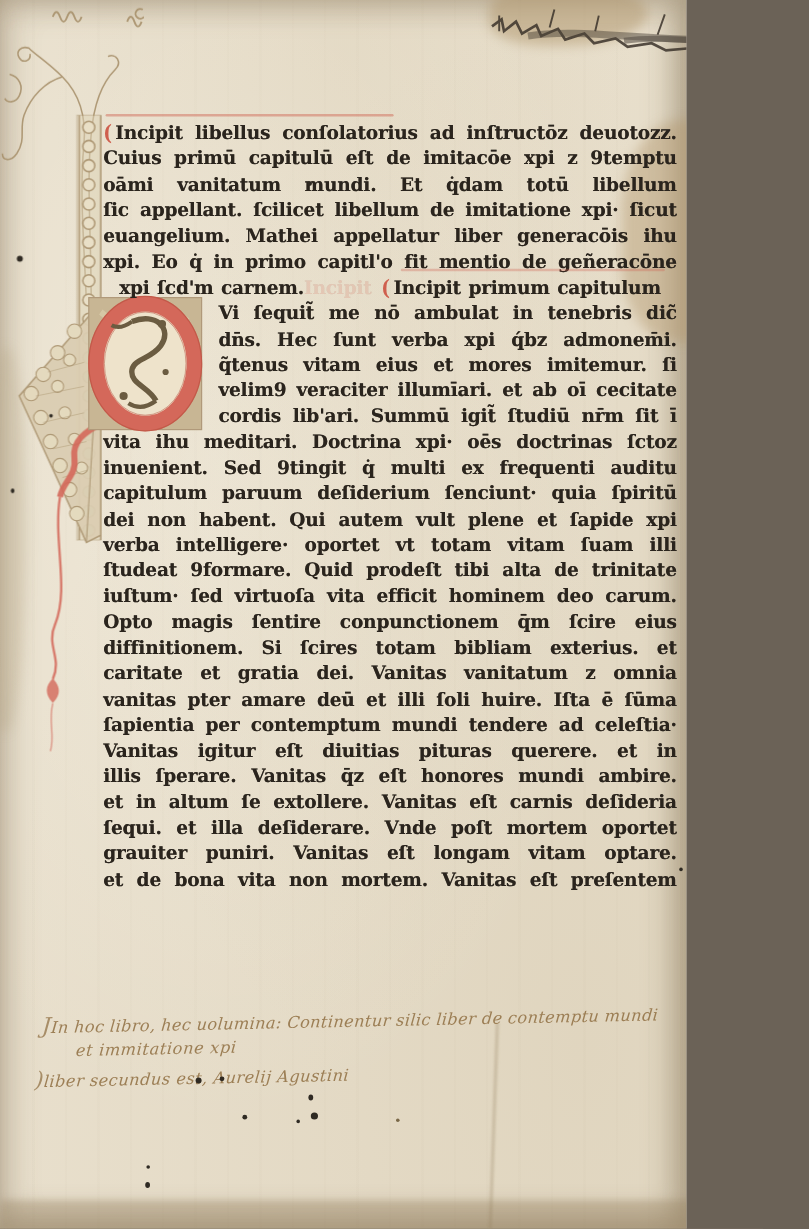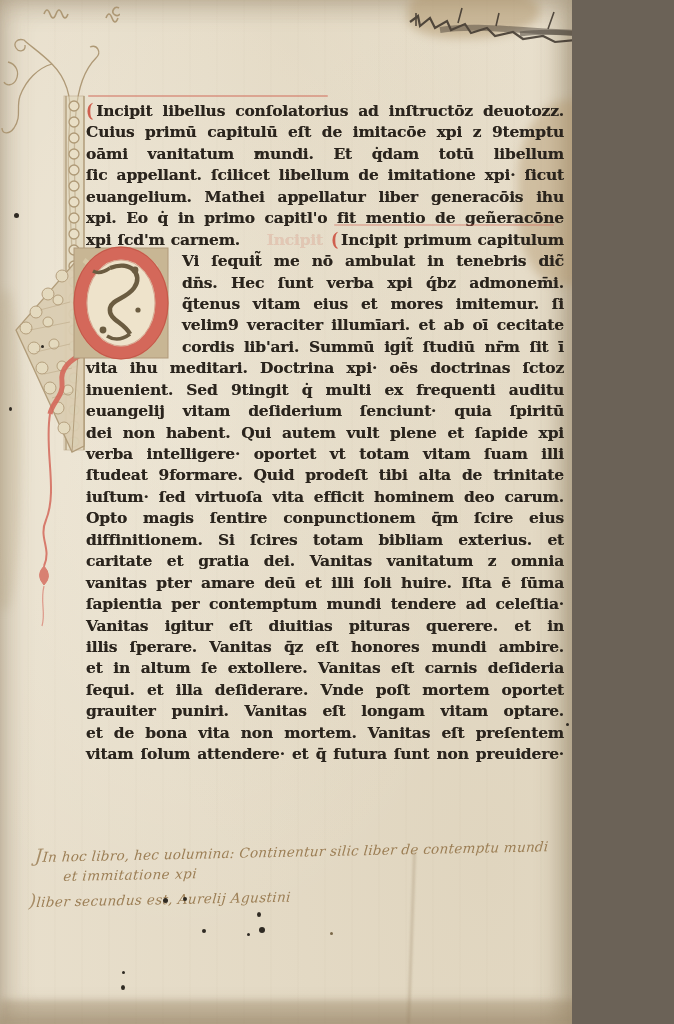--- a/index.html
+++ b/index.html
@@ -20,21 +20,21 @@
   }
   
   .print{
     position:absolute;left:86px;top:100px;width:478px;
     color:#2a241d;font-weight:700;font-size:15.5px;line-height:21.45px;
     letter-spacing:-0.2px;word-spacing:1px;
     text-shadow:0 0 .5px rgba(42,36,29,.55);
   }
   .pline{text-align:justify;text-align-last:justify;height:21.45px;white-space:nowrap;}
   .narrow{margin-left:96px;}
-  .hline{display:flex;justify-content:space-between;align-items:baseline;}
+  .hline{display:flex;justify-content:center;align-items:baseline;}
   .rubric{color:#cf5f4e;font-weight:700;text-shadow:none;margin-right:3px;transform:scaleY(1.15);display:inline-block;}
   .ghost{color:#cf5f4e;opacity:.18;margin-right:8px;font-weight:700;}
   .redline{position:absolute;background:rgba(207,95,78,.45);height:2px;border-radius:2px;}
   .sr{position:absolute;opacity:0;font-size:1px;}
   
   .deco{position:absolute;pointer-events:none;}
   
   .hand{
     position:absolute;color:rgba(146,114,70,.88);
     font-family:"DejaVu Serif", serif;font-style:italic;
@@ -179,37 +179,36 @@
     </div>
 
     <div class="pline narrow">Vi ſequit̃ me nō ambulat in tenebris dic̃</div>
     <div class="pline narrow">dn̄s. Hec ſunt verba xpi q́bz admonem̄i.</div>
     <div class="pline narrow">q̃tenus vitam eius et mores imitemur. ſi</div>
     <div class="pline narrow">velim9 veraciter illumīari. et ab oī cecitate</div>
     <div class="pline narrow">cordis lib'ari. Summū igit̃ ſtudiū nr̄m ſit ī</div>
 
     <div class="pline">vita ihu meditari. Doctrina xpi· oēs doctrinas ſctoz</div>
     <div class="pline">inuenient. Sed 9tingit q̇ multi ex frequenti auditu</div>
-    <div class="pline">euangelij vitam deſiderium ſenciunt· quia ſpiritū</div>
+    <div class="pline">capitulum paruum deſiderium ſenciunt· quia ſpiritū</div>
     <div class="pline">dei non habent. Qui autem vult plene et ſapide xpi</div>
     <div class="pline">verba intelligere· oportet vt totam vitam ſuam illi</div>
     <div class="pline">ſtudeat 9formare. Quid prodeſt tibi alta de trinitate</div>
     <div class="pline">iuſtum· ſed virtuoſa vita efficit hominem deo carum.</div>
     <div class="pline">Opto magis ſentire conpunctionem q̄m ſcire eius</div>
     <div class="pline">diffinitionem. Si ſcires totam bibliam exterius. et</div>
     <div class="pline">caritate et gratia dei. Vanitas vanitatum z omnia</div>
     <div class="pline">vanitas pter amare deū et illi ſoli huire. Iſta ē ſūma</div>
     <div class="pline">ſapientia per contemptum mundi tendere ad celeſtia·</div>
     <div class="pline">Vanitas igitur eſt diuitias pituras querere. et in</div>
     <div class="pline">illis ſperare. Vanitas q̄z eſt honores mundi ambire.</div>
     <div class="pline">et in altum ſe extollere. Vanitas eſt carnis deſideria</div>
     <div class="pline">ſequi. et illa deſiderare. Vnde poſt mortem oportet</div>
     <div class="pline">grauiter puniri. Vanitas eſt longam vitam optare.</div>
     <div class="pline">et de bona vita non mortem. Vanitas eſt preſentem</div>
-    <div class="pline">vitam ſolum attendere· et q̄ futura ſunt non preuidere·</div>
   </div>
 
   <div class="hand" style="left:36px;top:845px;font-size:13.5px;letter-spacing:.3px;"><span class="big">J</span><span>In hoc libro, hec uolumina: Continentur silic liber de contemptu mundi</span></div>
   <div class="hand" style="left:64px;top:868px;font-size:13.5px;letter-spacing:.5px;">et immitatione xpi</div>
   <div class="hand" style="left:30px;top:890px;font-size:13.5px;letter-spacing:.4px;"><span class="big">)</span><span>liber secundus est, Aurelij Agustini</span></div>
 
   <div class="spot" style="left:14px;top:213px;width:5px;height:5px;"></div>
   <div class="spot" style="left:41px;top:345px;width:3px;height:3px;"></div>
   <div class="spot" style="left:9px;top:407px;width:3px;height:4px;"></div>
   <div class="spot" style="left:256px;top:151px;width:4px;height:4px;"></div>

